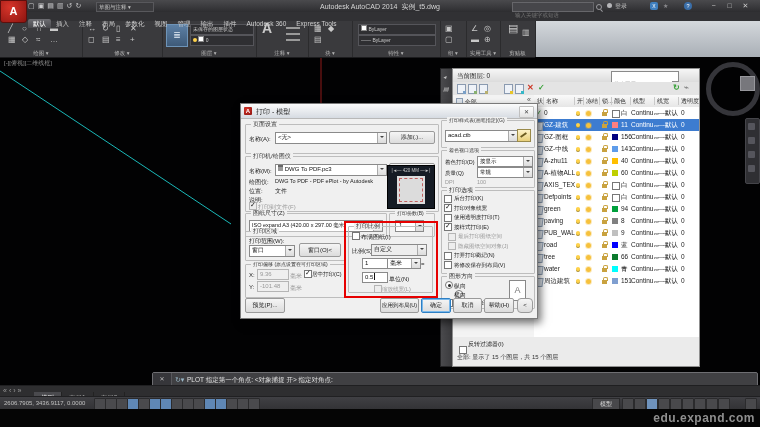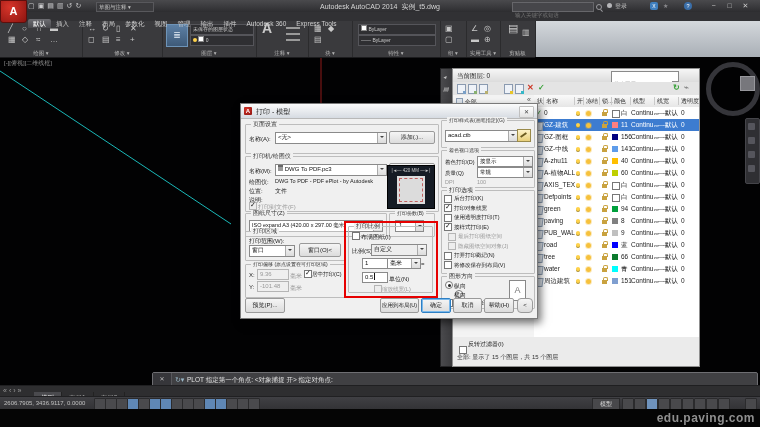--- a/index.html
+++ b/index.html
@@ -794,15 +794,15 @@
     <span class="srico" style="left:658px"></span>
     <span class="srico" style="left:670px"></span>
     <span class="srico" style="left:682px"></span>
     <span class="srico" style="left:694px"></span>
     <span class="srico" style="left:706px"></span>
     <span class="srico" style="left:718px"></span>
     <span class="srico" style="left:745px"></span>
   </div>
 
   <div class="abs blackstrip">
-    <span class="watermark">edu.paving.com</span>
+    <span class="watermark">edu.expand.com</span>
   </div>
 </div>
 
 </body></html>

